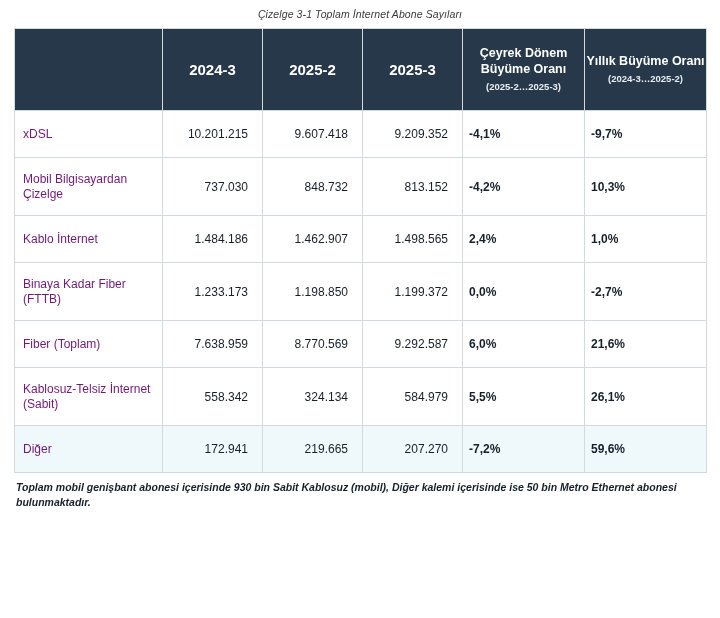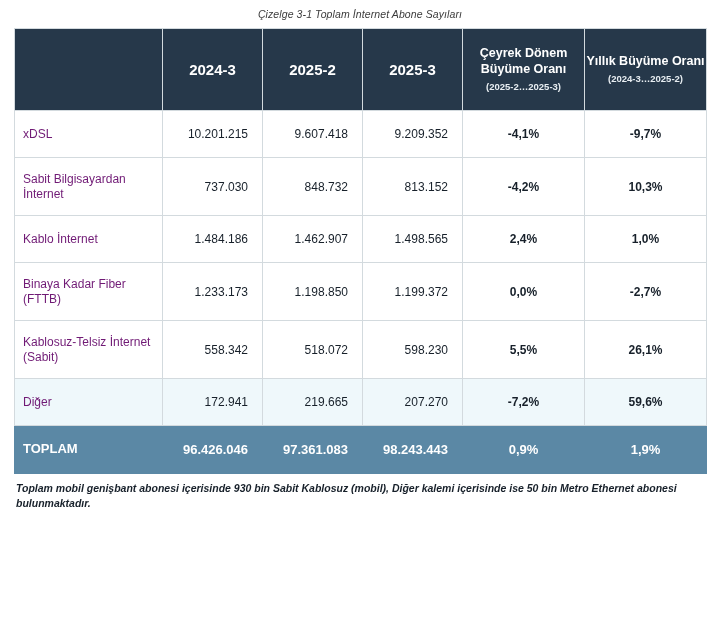--- a/index.html
+++ b/index.html
@@ -83,21 +83,21 @@
     font-size: 12px;
     line-height: 1.25;
     color: #701a75;
   }
   tbody td.num {
     text-align: right;
     padding: 4px 14px 4px 6px;
     font-variant-numeric: tabular-nums;
   }
   tbody td.pct {
-    text-align: center;
+    text-align: left;
     padding: 16px 6px;
     font-weight: bold;
   }
   tbody tr.tall td { height: 58px; }
   tbody tr.alt td { background: #eff8fb; }
   tbody tr.total td {
     background: #5b88a5;
     color: #ffffff;
     font-weight: bold;
     font-size: 13px;
@@ -144,21 +144,21 @@
       <tr>
         <td class="label">xDSL</td>
         <td class="num">10.201.215</td>
         <td class="num">9.607.418</td>
         <td class="num">9.209.352</td>
         <td class="pct">-4,1%</td>
         <td class="pct">-9,7%</td>
       </tr>
 
       <tr class="tall">
-        <td class="label">Sabit Bilgisayardan İnternet</td>
+        <td class="label">Mobil Bilgisayardan Çizelge</td>
         <td class="num">737.030</td>
         <td class="num">848.732</td>
         <td class="num">813.152</td>
         <td class="pct">-4,2%</td>
         <td class="pct">10,3%</td>
       </tr>
 
 
       <tr>
         <td class="label">Kablo İnternet</td>
@@ -172,46 +172,46 @@
 
       <tr class="tall">
         <td class="label">Binaya Kadar Fiber (FTTB)</td>
         <td class="num">1.233.173</td>
         <td class="num">1.198.850</td>
         <td class="num">1.199.372</td>
         <td class="pct">0,0%</td>
         <td class="pct">-2,7%</td>
       </tr>
 
+      <tr>
+        <td class="label">Fiber (Toplam)</td>
+        <td class="num">7.638.959</td>
+        <td class="num">8.770.569</td>
+        <td class="num">9.292.587</td>
+        <td class="pct">6,0%</td>
+        <td class="pct">21,6%</td>
+      </tr>
 
       <tr class="tall">
         <td class="label">Kablosuz-Telsiz İnternet (Sabit)</td>
         <td class="num">558.342</td>
-        <td class="num">518.072</td>
-        <td class="num">598.230</td>
+        <td class="num">324.134</td>
+        <td class="num">584.979</td>
         <td class="pct">5,5%</td>
         <td class="pct">26,1%</td>
       </tr>
 
       <tr class="alt">
         <td class="label">Diğer</td>
         <td class="num">172.941</td>
         <td class="num">219.665</td>
         <td class="num">207.270</td>
         <td class="pct">-7,2%</td>
         <td class="pct">59,6%</td>
       </tr>
 
-      <tr class="total">
-        <td class="label">TOPLAM</td>
-        <td class="num">96.426.046</td>
-        <td class="num">97.361.083</td>
-        <td class="num">98.243.443</td>
-        <td class="pct">0,9%</td>
-        <td class="pct">1,9%</td>
-      </tr>
 
     </tbody>
   </table>
 
   <div class="footnote">Toplam mobil genişbant abonesi içerisinde 930 bin Sabit Kablosuz (mobil), Diğer kalemi içerisinde ise 50 bin Metro Ethernet abonesi bulunmaktadır.</div>
 
 </div>
 
 </body></html>

